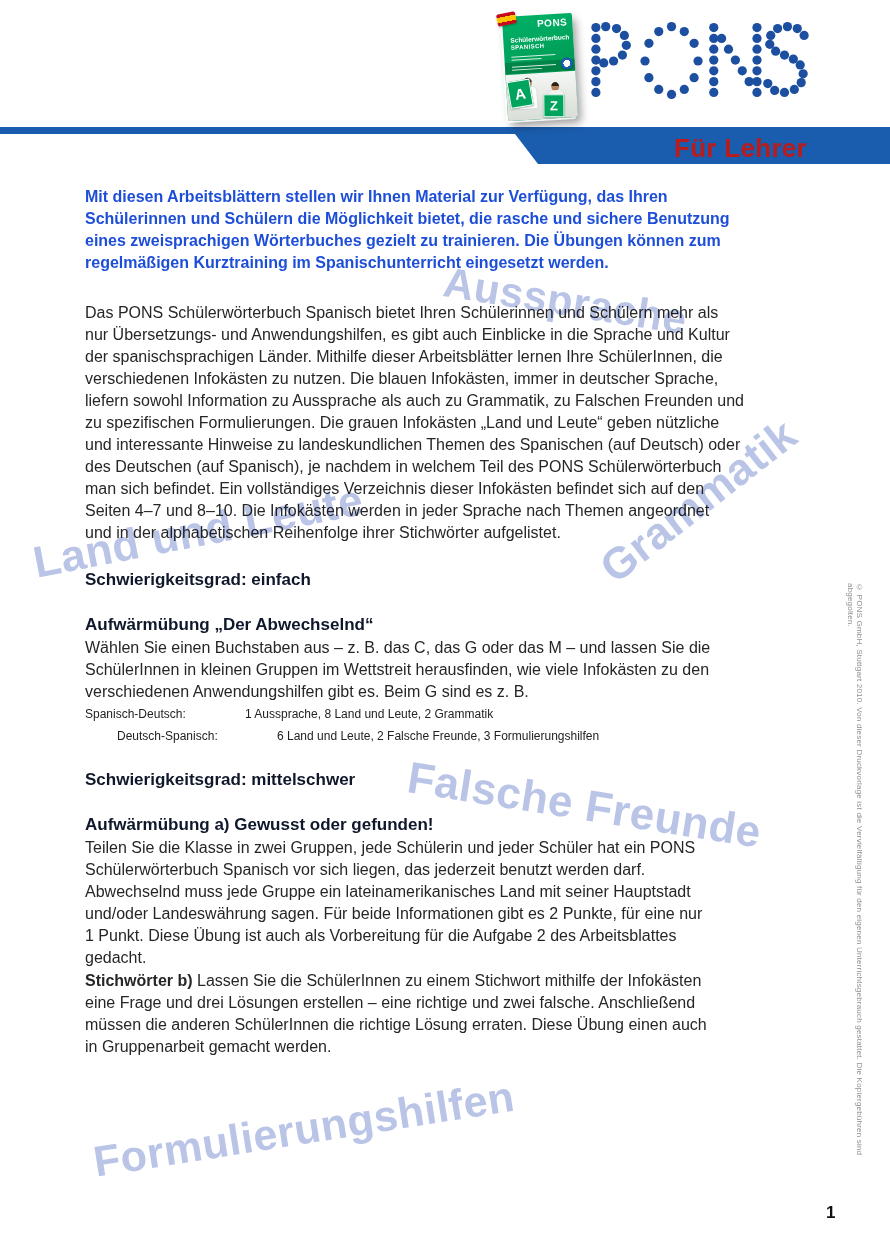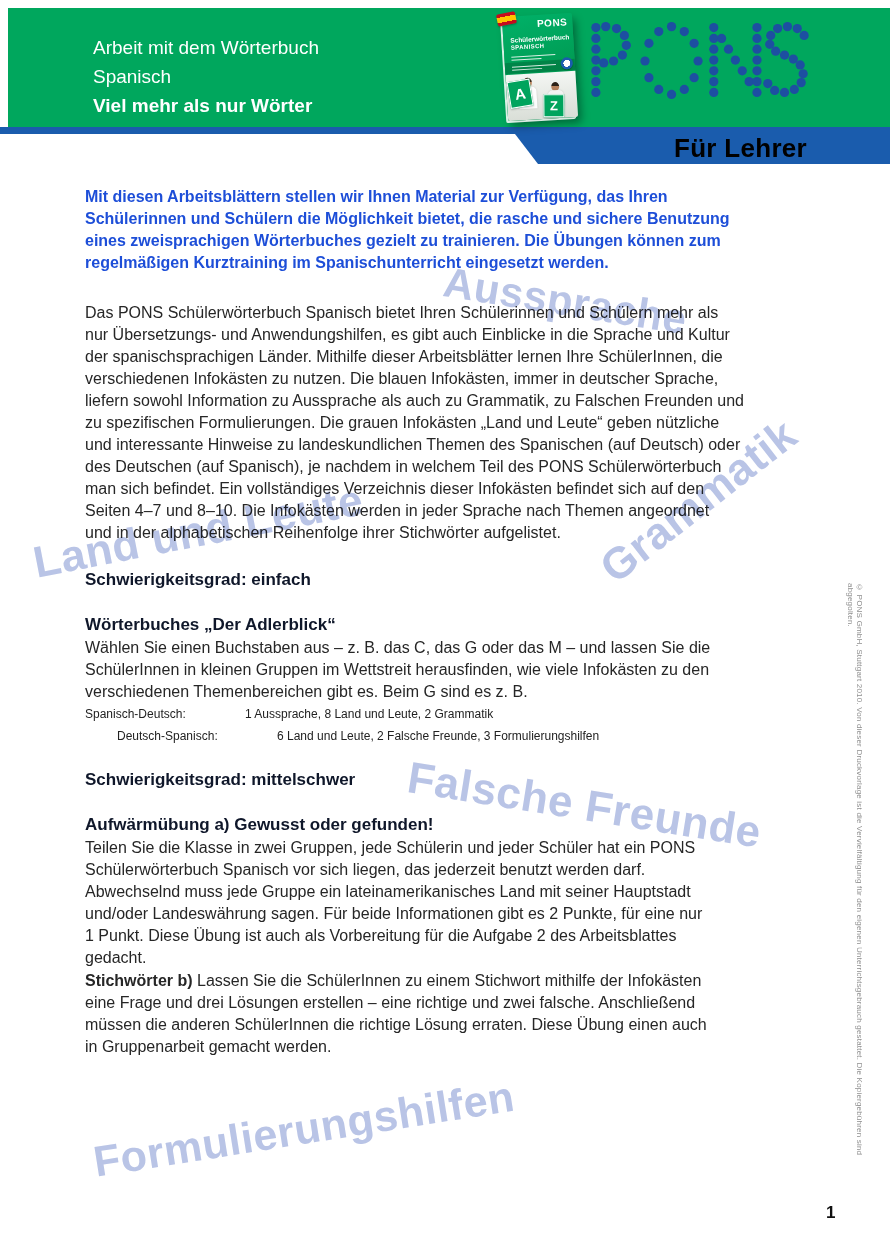--- a/index.html
+++ b/index.html
@@ -8,21 +8,21 @@
 
   
   .header-green{position:absolute;left:8px;top:8px;width:882px;height:119px;background:#00a75d;}
   .header-titles{position:absolute;left:85px;top:25px;color:#fff;font-size:19px;line-height:29px;}
   .header-titles .t3{font-weight:bold;}
 
   .blue-strip{position:absolute;left:0;top:127px;width:890px;height:7px;background:#1a5cad;}
   .blue-band{position:absolute;left:0;top:134px;width:890px;height:30px;background:#1a5cad;
              clip-path:polygon(515px 0,890px 0,890px 30px,538px 30px);}
   .fuer-lehrer{position:absolute;top:134px;right:83px;height:30px;line-height:29px;
-               color:#000000;font-size:26px;font-weight:bold;letter-spacing:.3px;z-index:3;}
+               color:#b91c1c;font-size:26px;font-weight:bold;letter-spacing:.3px;z-index:3;}
 
   
   .pons-logo{position:absolute;left:590px;top:22px;width:222px;height:78px;}
   .pons-logo circle{fill:#1d4fa1;}
 
   
   .book-cover{position:absolute;left:505px;top:15px;width:70px;height:104px;
       background:linear-gradient(165deg,#00b168 0%,#009a52 60%,#008f4c 100%);
       transform:rotate(-3.5deg);border-radius:2px;
       box-shadow:-2px 2px 0 rgba(255,255,255,.85),3px 6px 9px rgba(0,0,0,.38);z-index:2;}
@@ -87,27 +87,20 @@
   
   .copyright{position:absolute;left:846px;top:583px;height:585px;writing-mode:vertical-rl;
              font-size:8px;color:#8f8f8f;letter-spacing:.2px;z-index:2;}
   .page-number{position:absolute;left:826px;top:1203px;font-size:17px;font-weight:bold;color:#111;z-index:2;}
 </style>
 </head>
 <body>
 
 <div class="page">
 
-  <div class="header-green">
-    <div class="header-titles">
-      <div class="t1">Arbeit mit dem Wörterbuch</div>
-      <div class="t2">Spanisch</div>
-      <div class="t3">Viel mehr als nur Wörter</div>
-    </div>
-  </div>
 
   <div class="book-cover">
     <div class="flag-badge"></div>
     <div class="cover-brand">PONS</div>
     <div class="cover-title">Schülerwörterbuch</div>
     <div class="cover-subtitle">SPANISCH</div>
     <div class="cover-bars">
       <div class="bar"></div>
         <div class="bar short"></div>
     </div>
@@ -219,24 +212,24 @@
 verschiedenen Infokästen zu nutzen. Die blauen Infokästen, immer in deutscher Sprache,
 liefern sowohl Information zu Aussprache als auch zu Grammatik, zu Falschen Freunden und
 zu spezifischen Formulierungen. Die grauen Infokästen „Land und Leute“ geben nützliche
 und interessante Hinweise zu landeskundlichen Themen des Spanischen (auf Deutsch) oder
 des Deutschen (auf Spanisch), je nachdem in welchem Teil des PONS Schülerwörterbuch
 man sich befindet. Ein vollständiges Verzeichnis dieser Infokästen befindet sich auf den
 Seiten 4–7 und 8–10. Die Infokästen werden in jeder Sprache nach Themen angeordnet
 und in der alphabetischen Reihenfolge ihrer Stichwörter aufgelistet.</div>
 
   <div class="h-diff diff-easy">Schwierigkeitsgrad: einfach</div>
-  <div class="h-diff w1-title">Wörterbuches „Der Adlerblick“</div>
+  <div class="h-diff w1-title">Aufwärmübung „Der Abwechselnd“</div>
   <div class="txt w1-text">Wählen Sie einen Buchstaben aus – z. B. das C, das G oder das M – und lassen Sie die
 SchülerInnen in kleinen Gruppen im Wettstreit herausfinden, wie viele Infokästen zu den
-verschiedenen Themenbereichen gibt es. Beim G sind es z. B.</div>
+verschiedenen Anwendungshilfen gibt es. Beim G sind es z. B.</div>
 
   <div class="pair-row pair-1">
     <span class="pair-label">Spanisch-Deutsch:</span>
     <span class="pair-value">1 Aussprache, 8 Land und Leute, 2 Grammatik</span>
   </div>
   <div class="pair-row pair-2">
     <span class="pair-label">Deutsch-Spanisch:</span>
     <span class="pair-value">6 Land und Leute, 2 Falsche Freunde, 3 Formulierungshilfen</span>
   </div>
 

